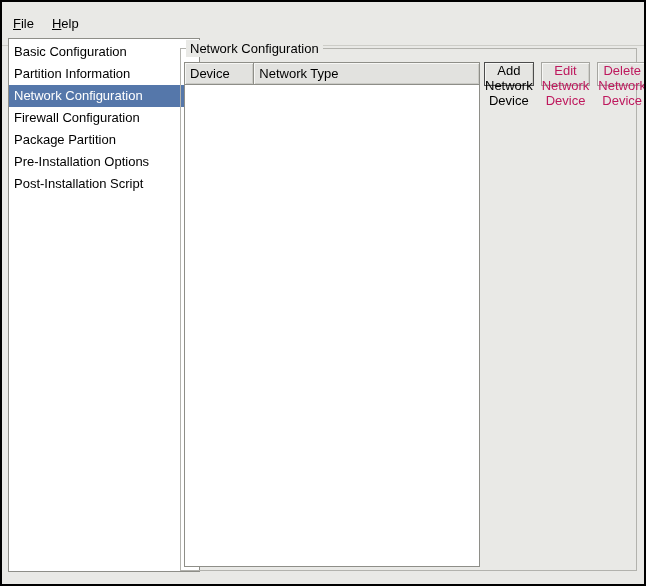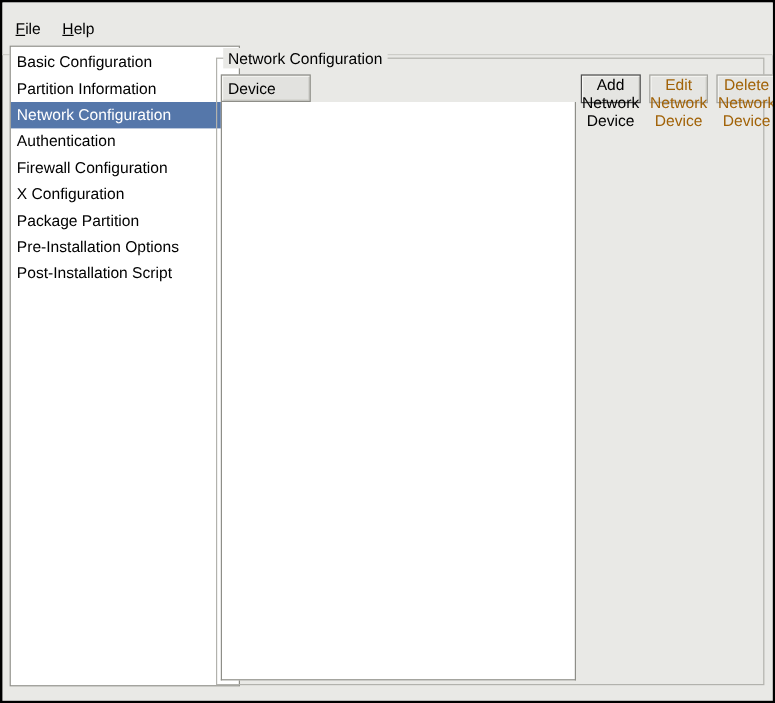--- a/index.html
+++ b/index.html
@@ -63,50 +63,49 @@
     position:absolute; left:303px; top:13px; width:146px;
     display:flex; flex-direction:row; gap:7px;
   }
   .btn {
     height:24px; width:146px;
     background:#e5e5e2; border:1px solid #8a8a85;
     box-shadow: inset 1px 1px 0 #f7f7f5, inset -1px -1px 0 #d0d0cb;
     font-family:inherit; font-size:13px; color:#000; cursor:default;
   }
   .btn.primary { border-color:#4c4c4c; }
-  .btn:disabled { color:#a16207; border-color:#a6a6a1; }
+  .btn:disabled { color:#be185d; border-color:#a6a6a1; }
 </style>
 </head>
 <body>
 
 <div class="window">
 
   <div class="menubar">
     <span class="menu-item">File</span>
     <span class="menu-item">Help</span>
   </div>
 
   <div class="sidebar">
     <div class="side-item">Basic Configuration</div>
     <div class="side-item">Partition Information</div>
     <div class="side-item selected">Network Configuration</div>
-    <div class="side-item">Authentication</div>
     <div class="side-item">Firewall Configuration</div>
-    <div class="side-item">X Configuration</div>
     <div class="side-item">Package Partition</div>
     <div class="side-item">Pre-Installation Options</div>
     <div class="side-item">Post-Installation Script</div>
   </div>
 
   <div class="frame">
     <span class="frame-title">Network Configuration</span>
 
     <div class="table">
       <div class="thead">
         <div class="th th-device">Device</div>
+        <div class="th th-type">Network Type</div>
       </div>
       <div class="tbody"></div>
     </div>
 
     <div class="buttons">
       <button class="btn primary">Add Network Device</button>
       <button class="btn" disabled="">Edit Network Device</button>
       <button class="btn" disabled="">Delete Network Device</button>
     </div>
   </div>

